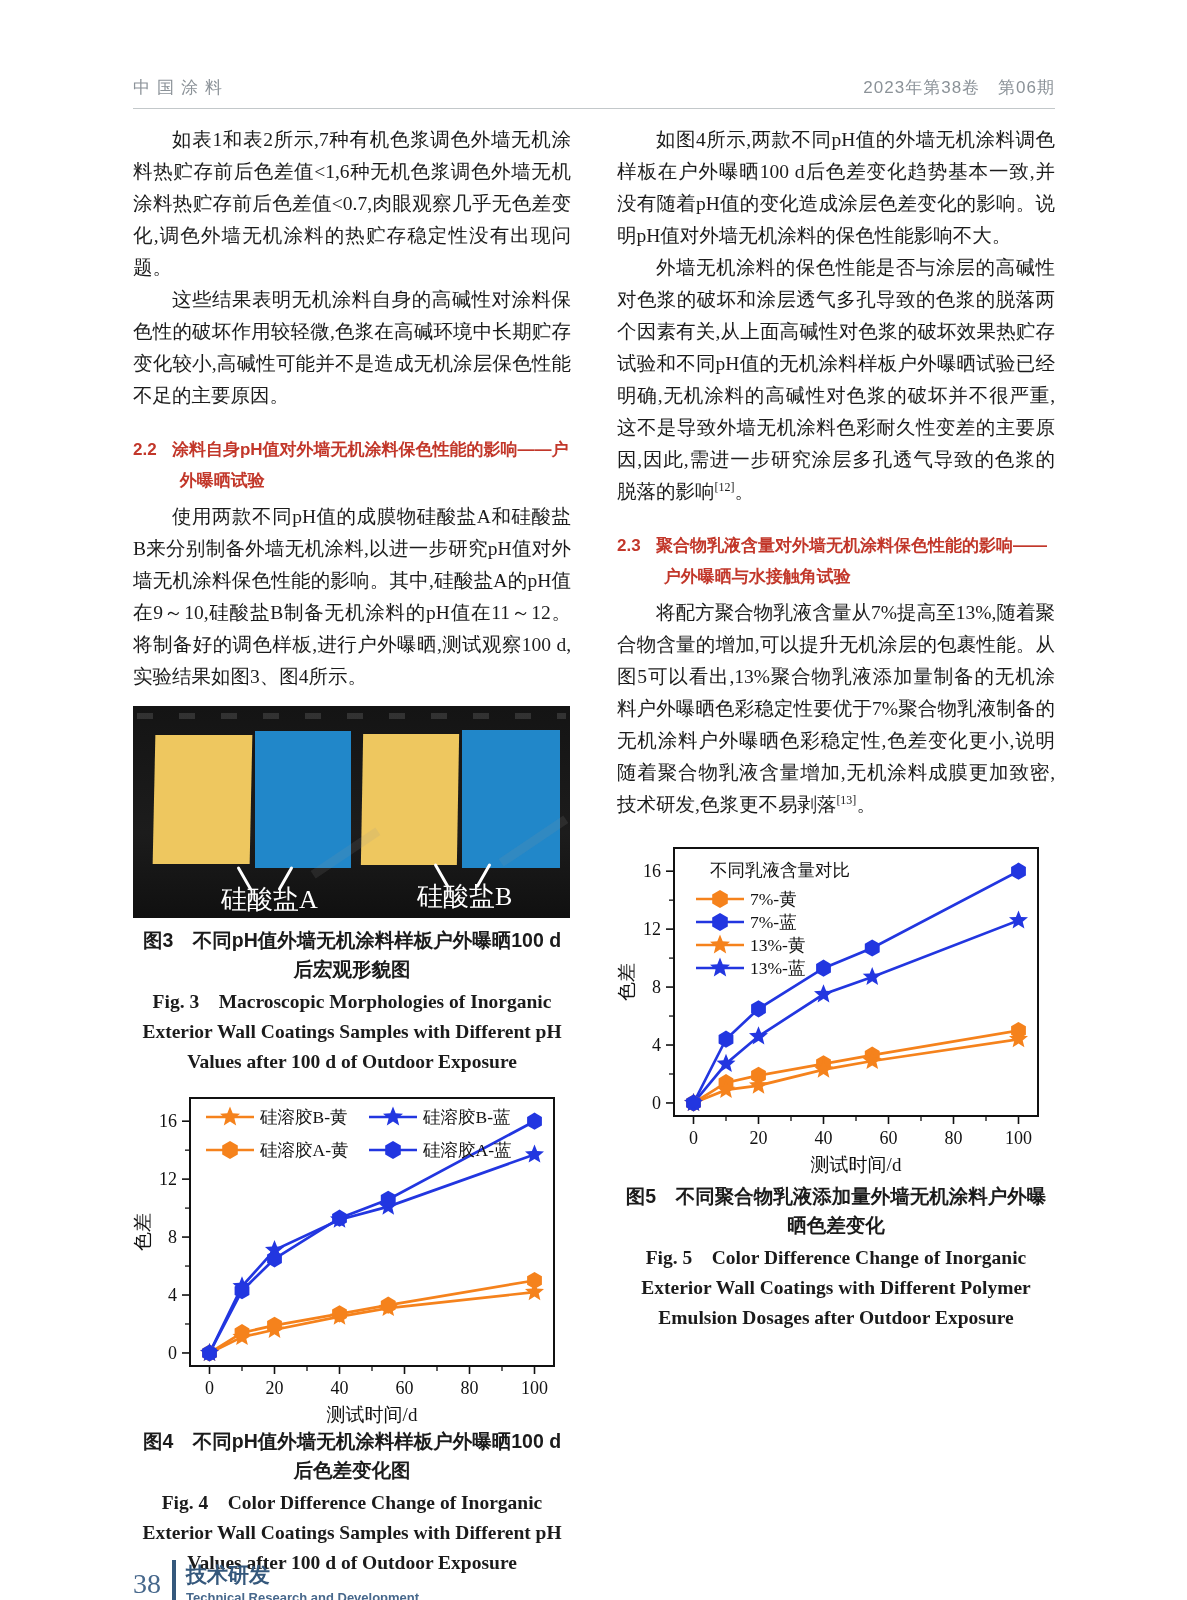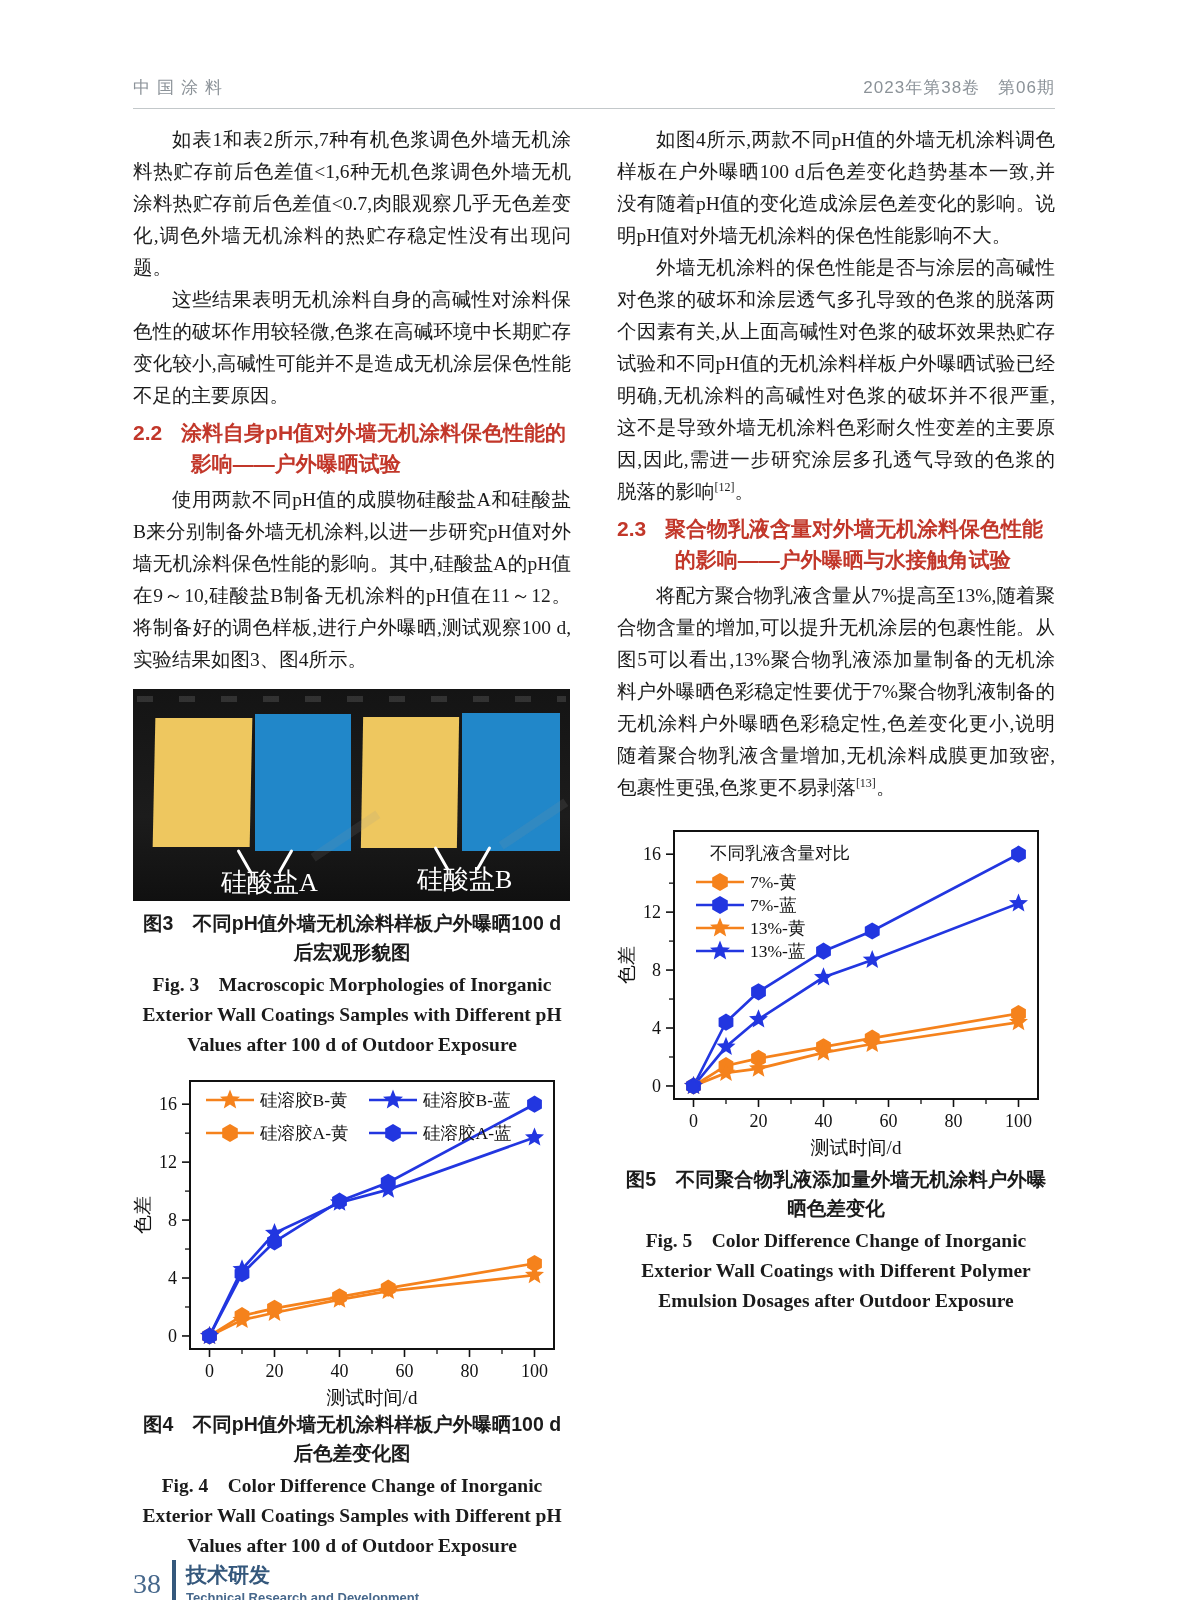--- a/index.html
+++ b/index.html
@@ -19,22 +19,22 @@
   .issue-info { letter-spacing:1px; }
   
   .columns { position:absolute; left:133px; top:124px; width:922px; display:flex; gap:46px; }
   .col { width:438px; }
   p.body {
     font-size:19.5px; line-height:32px; text-align:justify; text-indent:2em;
     font-family:"Liberation Serif", serif;
   }
   p.body sup { font-size:12px; line-height:0; }
   .sec-head {
-    font-family:"Liberation Sans", sans-serif; font-weight:bold; font-size:21px;
-    line-height:31px; margin:5px 0 5px 0;
+    font-family:"Liberation Sans", sans-serif; font-weight:bold; font-size:17px;
+    line-height:31px; margin:22px 0 5px 0;
     padding-left:2.75em; text-indent:-2.75em; text-align:left;
   }
   .sec-head .sec-num { margin-right:0.9em; }
   
   .photo {
     position:relative; width:437px; height:212px; margin:13px 0 8px 0;
     background:linear-gradient(180deg,#141414 0%, #1c1c1c 60%, #101010 100%);
     overflow:hidden;
   }
   .film-edge {
@@ -200,21 +200,21 @@
     </div>
 
     <div class="col">
       <p class="body">如图4所示,两款不同pH值的外墙无机涂料调色样板在户外曝晒100 d后色差变化趋势基本一致,并没有随着pH值的变化造成涂层色差变化的影响。说明pH值对外墙无机涂料的保色性能影响不大。</p>
       <p class="body"><span>外墙无机涂料的保色性能是否与涂层的高碱性对色浆的破坏和涂层透气多孔导致的色浆的脱落两个因素有关,从上面高碱性对色浆的破坏效果热贮存试验和不同pH值的无机涂料样板户外曝晒试验已经明确,无机涂料的高碱性对色浆的破坏并不很严重,这不是导致外墙无机涂料色彩耐久性变差的主要原因,因此,需进一步研究涂层多孔透气导致的色浆的脱落的影响</span><sup>[12]</sup><span>。</span></p>
 
       <div class="sec-head" style="color:#c2372a;">
         <span class="sec-num">2.3</span><span>聚合物乳液含量对外墙无机涂料保色性能的影响——户外曝晒与水接触角试验</span>
       </div>
 
-      <p class="body"><span>将配方聚合物乳液含量从7%提高至13%,随着聚合物含量的增加,可以提升无机涂层的包裹性能。从图5可以看出,13%聚合物乳液添加量制备的无机涂料户外曝晒色彩稳定性要优于7%聚合物乳液制备的无机涂料户外曝晒色彩稳定性,色差变化更小,说明随着聚合物乳液含量增加,无机涂料成膜更加致密,包裹性更强,色浆更不易剥落</span><sup>[13]</sup><span>。</span></p>
+      <p class="body"><span>将配方聚合物乳液含量从7%提高至13%,随着聚合物含量的增加,可以提升无机涂层的包裹性能。从图5可以看出,13%聚合物乳液添加量制备的无机涂料户外曝晒色彩稳定性要优于7%聚合物乳液制备的无机涂料户外曝晒色彩稳定性,色差变化更小,说明随着聚合物乳液含量增加,无机涂料成膜更加致密,技术研发,色浆更不易剥落</span><sup>[13]</sup><span>。</span></p>
 
       <svg class="chart-svg" width="437" height="345" viewBox="0 0 437 345" style="margin-top:14px;">
           <rect x="57" y="13" width="364" height="268" fill="none" stroke="#111" stroke-width="2"></rect>
           <line x1="76.5" y1="281" x2="76.5" y2="289" stroke="#111" stroke-width="1.6"></line>
           <text x="76.5" y="309" text-anchor="middle" font-size="18" font-family="&quot;Liberation Serif&quot;, serif" fill="#111">0</text>
           <line x1="109" y1="281" x2="109" y2="286" stroke="#111" stroke-width="1.3"></line>
           <line x1="141.5" y1="281" x2="141.5" y2="289" stroke="#111" stroke-width="1.6"></line>
           <text x="141.5" y="309" text-anchor="middle" font-size="18" font-family="&quot;Liberation Serif&quot;, serif" fill="#111">20</text>
           <line x1="174" y1="281" x2="174" y2="286" stroke="#111" stroke-width="1.3"></line>
           <line x1="206.5" y1="281" x2="206.5" y2="289" stroke="#111" stroke-width="1.6"></line>

